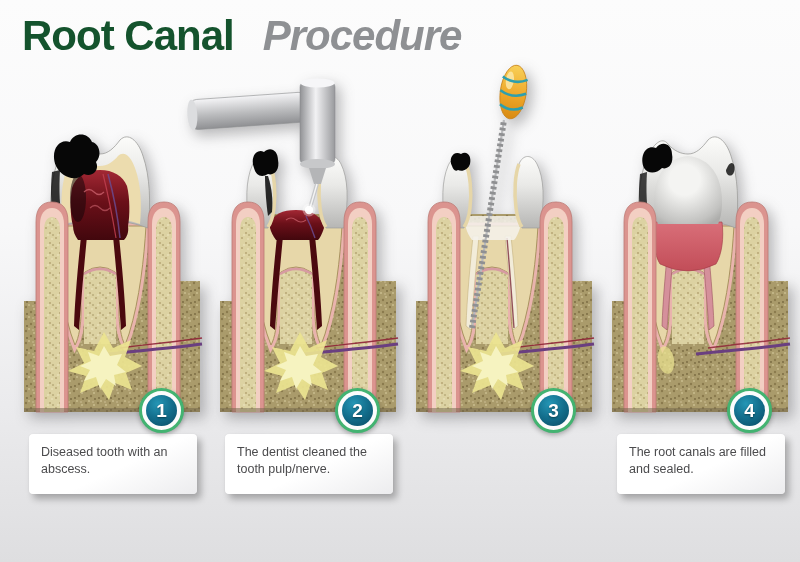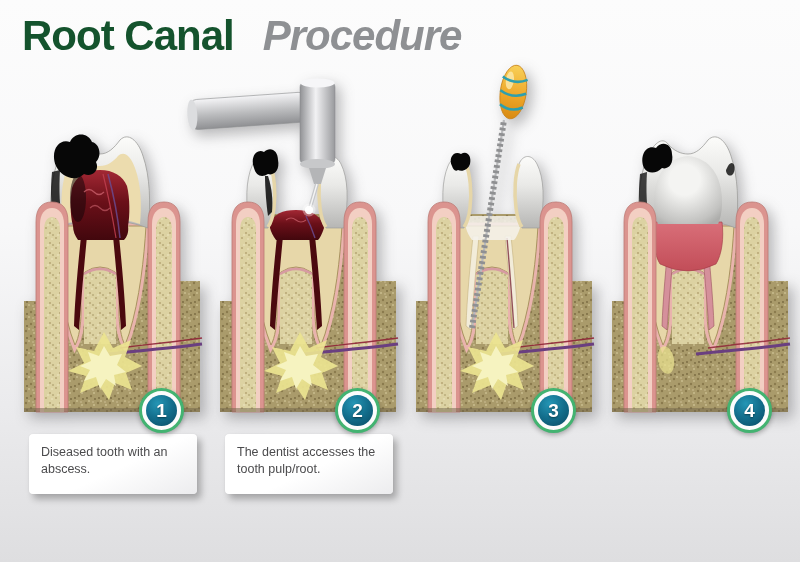--- a/index.html
+++ b/index.html
@@ -211,21 +211,21 @@
           <line x1="97" y1="108" x2="90" y2="132" stroke="#c6c7c9" stroke-width="4"></line>
           <line x1="97" y1="108" x2="90" y2="132" stroke="#f4f4f4" stroke-width="1.4"></line>
           <circle cx="89" cy="134" r="6.5" fill="#ffffff" opacity="0.35"></circle>
           <circle cx="89" cy="134" r="4.2" fill="#ffffff" opacity="0.95"></circle>
         </g>
       </g>
     </svg>
     <div class="badge">
       <div class="badge-inner">2</div>
     </div>
-    <div class="caption">The dentist accesses the tooth pulp/root.</div>
+    <div class="caption">The dentist cleaned the tooth pulp/nerve.</div>
   </div>
 
   <div class="panel">
     <svg class="tooth-illustration" width="178" height="344" viewBox="0 0 178 344">
       <g>
         <g>
           <rect x="26" y="138" width="116" height="198" fill="url(#boneTex)"></rect>
           <rect x="0" y="225" width="30" height="111" fill="url(#boneTex)"></rect>
           <rect x="148" y="205" width="28" height="131" fill="url(#boneTex)"></rect>
         </g>
@@ -314,15 +314,16 @@
           <path d="M132,154 C132,146 135,141 140,141 C145,141 148,146 148,154 L148,336 L132,336 Z" fill="url(#boneLight)"></path>
         </g>
         <path d="M96,272 C124,268 152,266 178,262" fill="none" stroke="#8e2436" stroke-width="1.4" opacity="0.85"></path>
         <path d="M84,278 C120,274 150,272 178,268" fill="none" stroke="#6a3f80" stroke-width="3"></path>
         <rect x="0" y="332" width="176" height="4" fill="#6f6349" opacity="0.5"></rect>
       </g>
     </svg>
     <div class="badge">
       <div class="badge-inner">4</div>
     </div>
+    <div class="caption">The root canals are filled and sealed.</div>
   </div>
 
 </div>
 
 </body></html>

